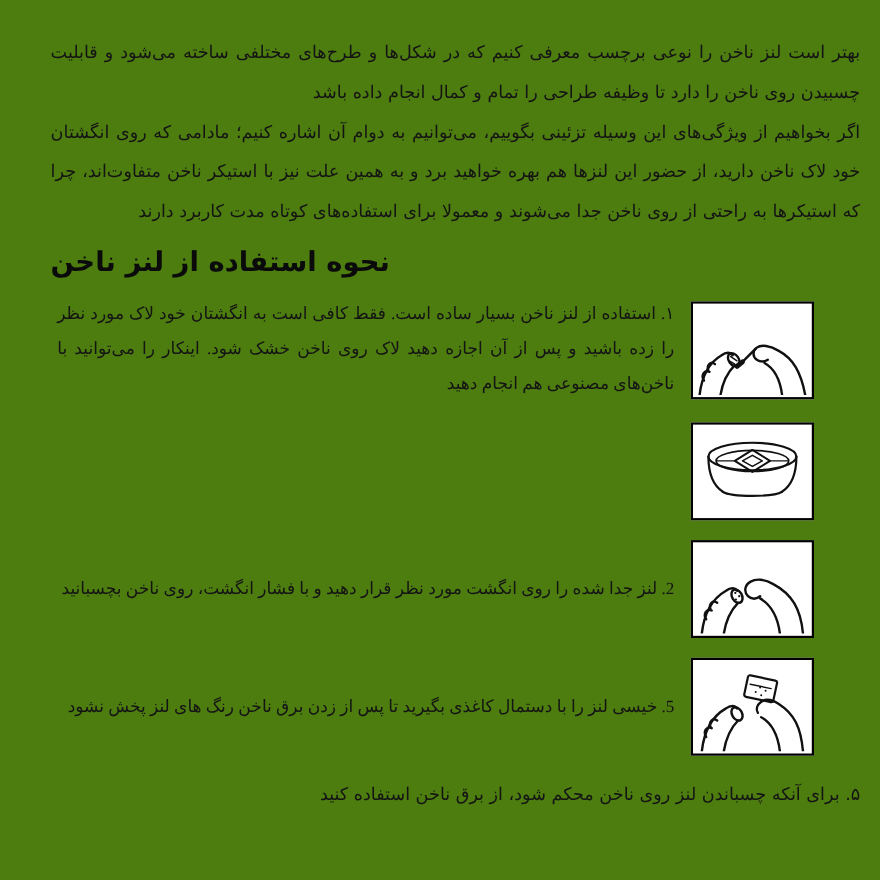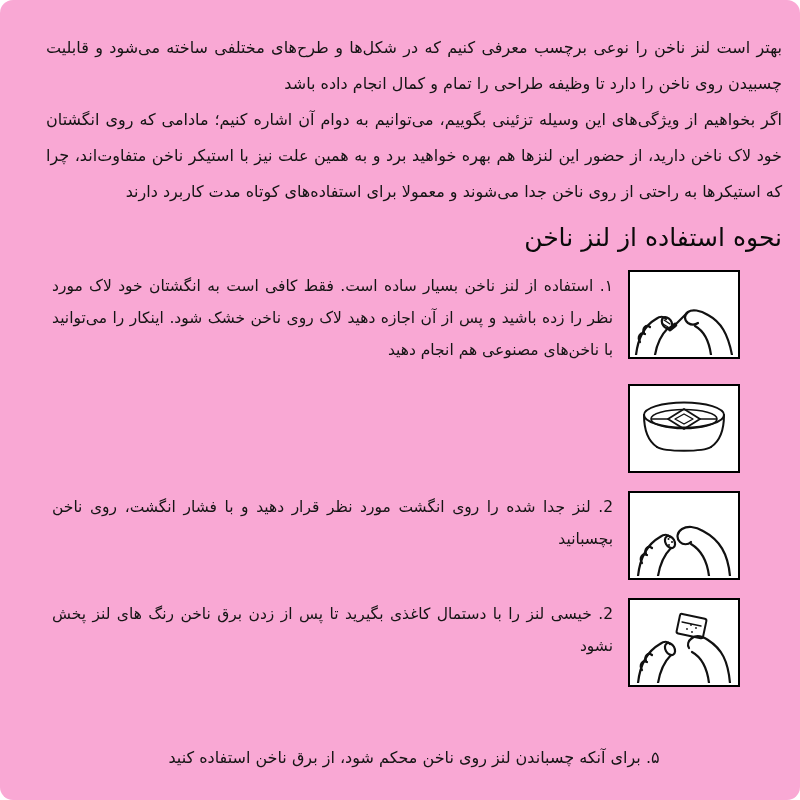--- a/index.html
+++ b/index.html
@@ -1,41 +1,41 @@
 <!DOCTYPE html>
 <html lang="fa" dir="rtl"><head>
 <meta charset="utf-8">
 <style>
   html,body{margin:0;padding:0;background:#ffffff;}
   body{
     width:800px;height:800px;overflow:hidden;
     font-family:"DejaVu Sans",sans-serif;
     color:#141414;direction:rtl;
   }
-  .page{box-sizing:border-box;width:800px;height:800px;padding:30px 18px 0 46px;background:#f9a8d4;border-radius:13px;}
+  .page{box-sizing:border-box;width:800px;height:800px;padding:30px 18px 0 46px;background:#4d7c0f;}
   .intro p{
     margin:0;font-size:16px;line-height:36px;
     text-align:justify;text-align-last:right;
   }
   h1.title{
-    margin:12px 0 0;text-align:right;
-    font-size:25px;line-height:32px;font-weight:normal;color:#0a0a0a;
+    margin:12px 0 0;text-align:left;
+    font-size:25px;line-height:32px;font-weight:bold;color:#0a0a0a;
   }
   .steps{margin:16px 42px 0 6px;}
-  .step{display:flex;gap:15px;margin-bottom:18px;}
+  .step{display:flex;align-items:center;gap:15px;margin-bottom:18px;font-family:Liberation Serif, serif;}
   .imgbox{
     flex:0 0 auto;width:108px;height:85px;border:2px solid #000;
     display:flex;align-items:center;justify-content:center;background:#fff;
   }
   .imgbox svg{width:104px;height:81px;display:block;}
   .steptext{
     flex:1;margin:0;font-size:15.5px;line-height:32px;
     text-align:justify;text-align-last:right;
   }
-  .footer-note{margin:60px 0 0;text-align:center;font-size:16px;line-height:22px;}
+  .footer-note{margin:24px 0 0;font-size:16px;line-height:22px;}
   .lineart{stroke:#111;fill:none;stroke-width:2.2;stroke-linecap:round;stroke-linejoin:round;}
   .lineart .thin{stroke-width:1.3;}
   .lineart .dot{fill:#111;stroke:none;}
 </style>
 </head>
 <body>
 
 <div class="page">
 
   <div class="intro">
@@ -115,20 +115,20 @@
             <rect x="46" y="14" width="27" height="20" rx="2" transform="rotate(12 59 24)" style="stroke-width:2"></rect>
             <path class="thin" d="M50,20 L69,24"></path>
             <circle class="dot" cx="55" cy="27" r="0.9"></circle>
             <circle class="dot" cx="60" cy="30" r="0.9"></circle>
             <circle class="dot" cx="64" cy="26" r="0.9"></circle>
             <circle class="dot" cx="59" cy="23" r="0.9"></circle>
             <path d="M60,36 C56,39 55,43 57,46"></path>
           </g>
         </svg>
       </div>
-      <p class="steptext">2. خیسی لنز را با دستمال کاغذی بگیرید تا پس از زدن برق ناخن رنگ های لنز پخش نشود</p>
+      <p class="steptext">5. خیسی لنز را با دستمال کاغذی بگیرید تا پس از زدن برق ناخن رنگ های لنز پخش نشود</p>
     </div>
 
   </div>
 
   <p class="footer-note">۵. برای آنکه چسباندن لنز روی ناخن محکم شود، از برق ناخن استفاده کنید</p>
 
 </div>
 
 </body></html>

